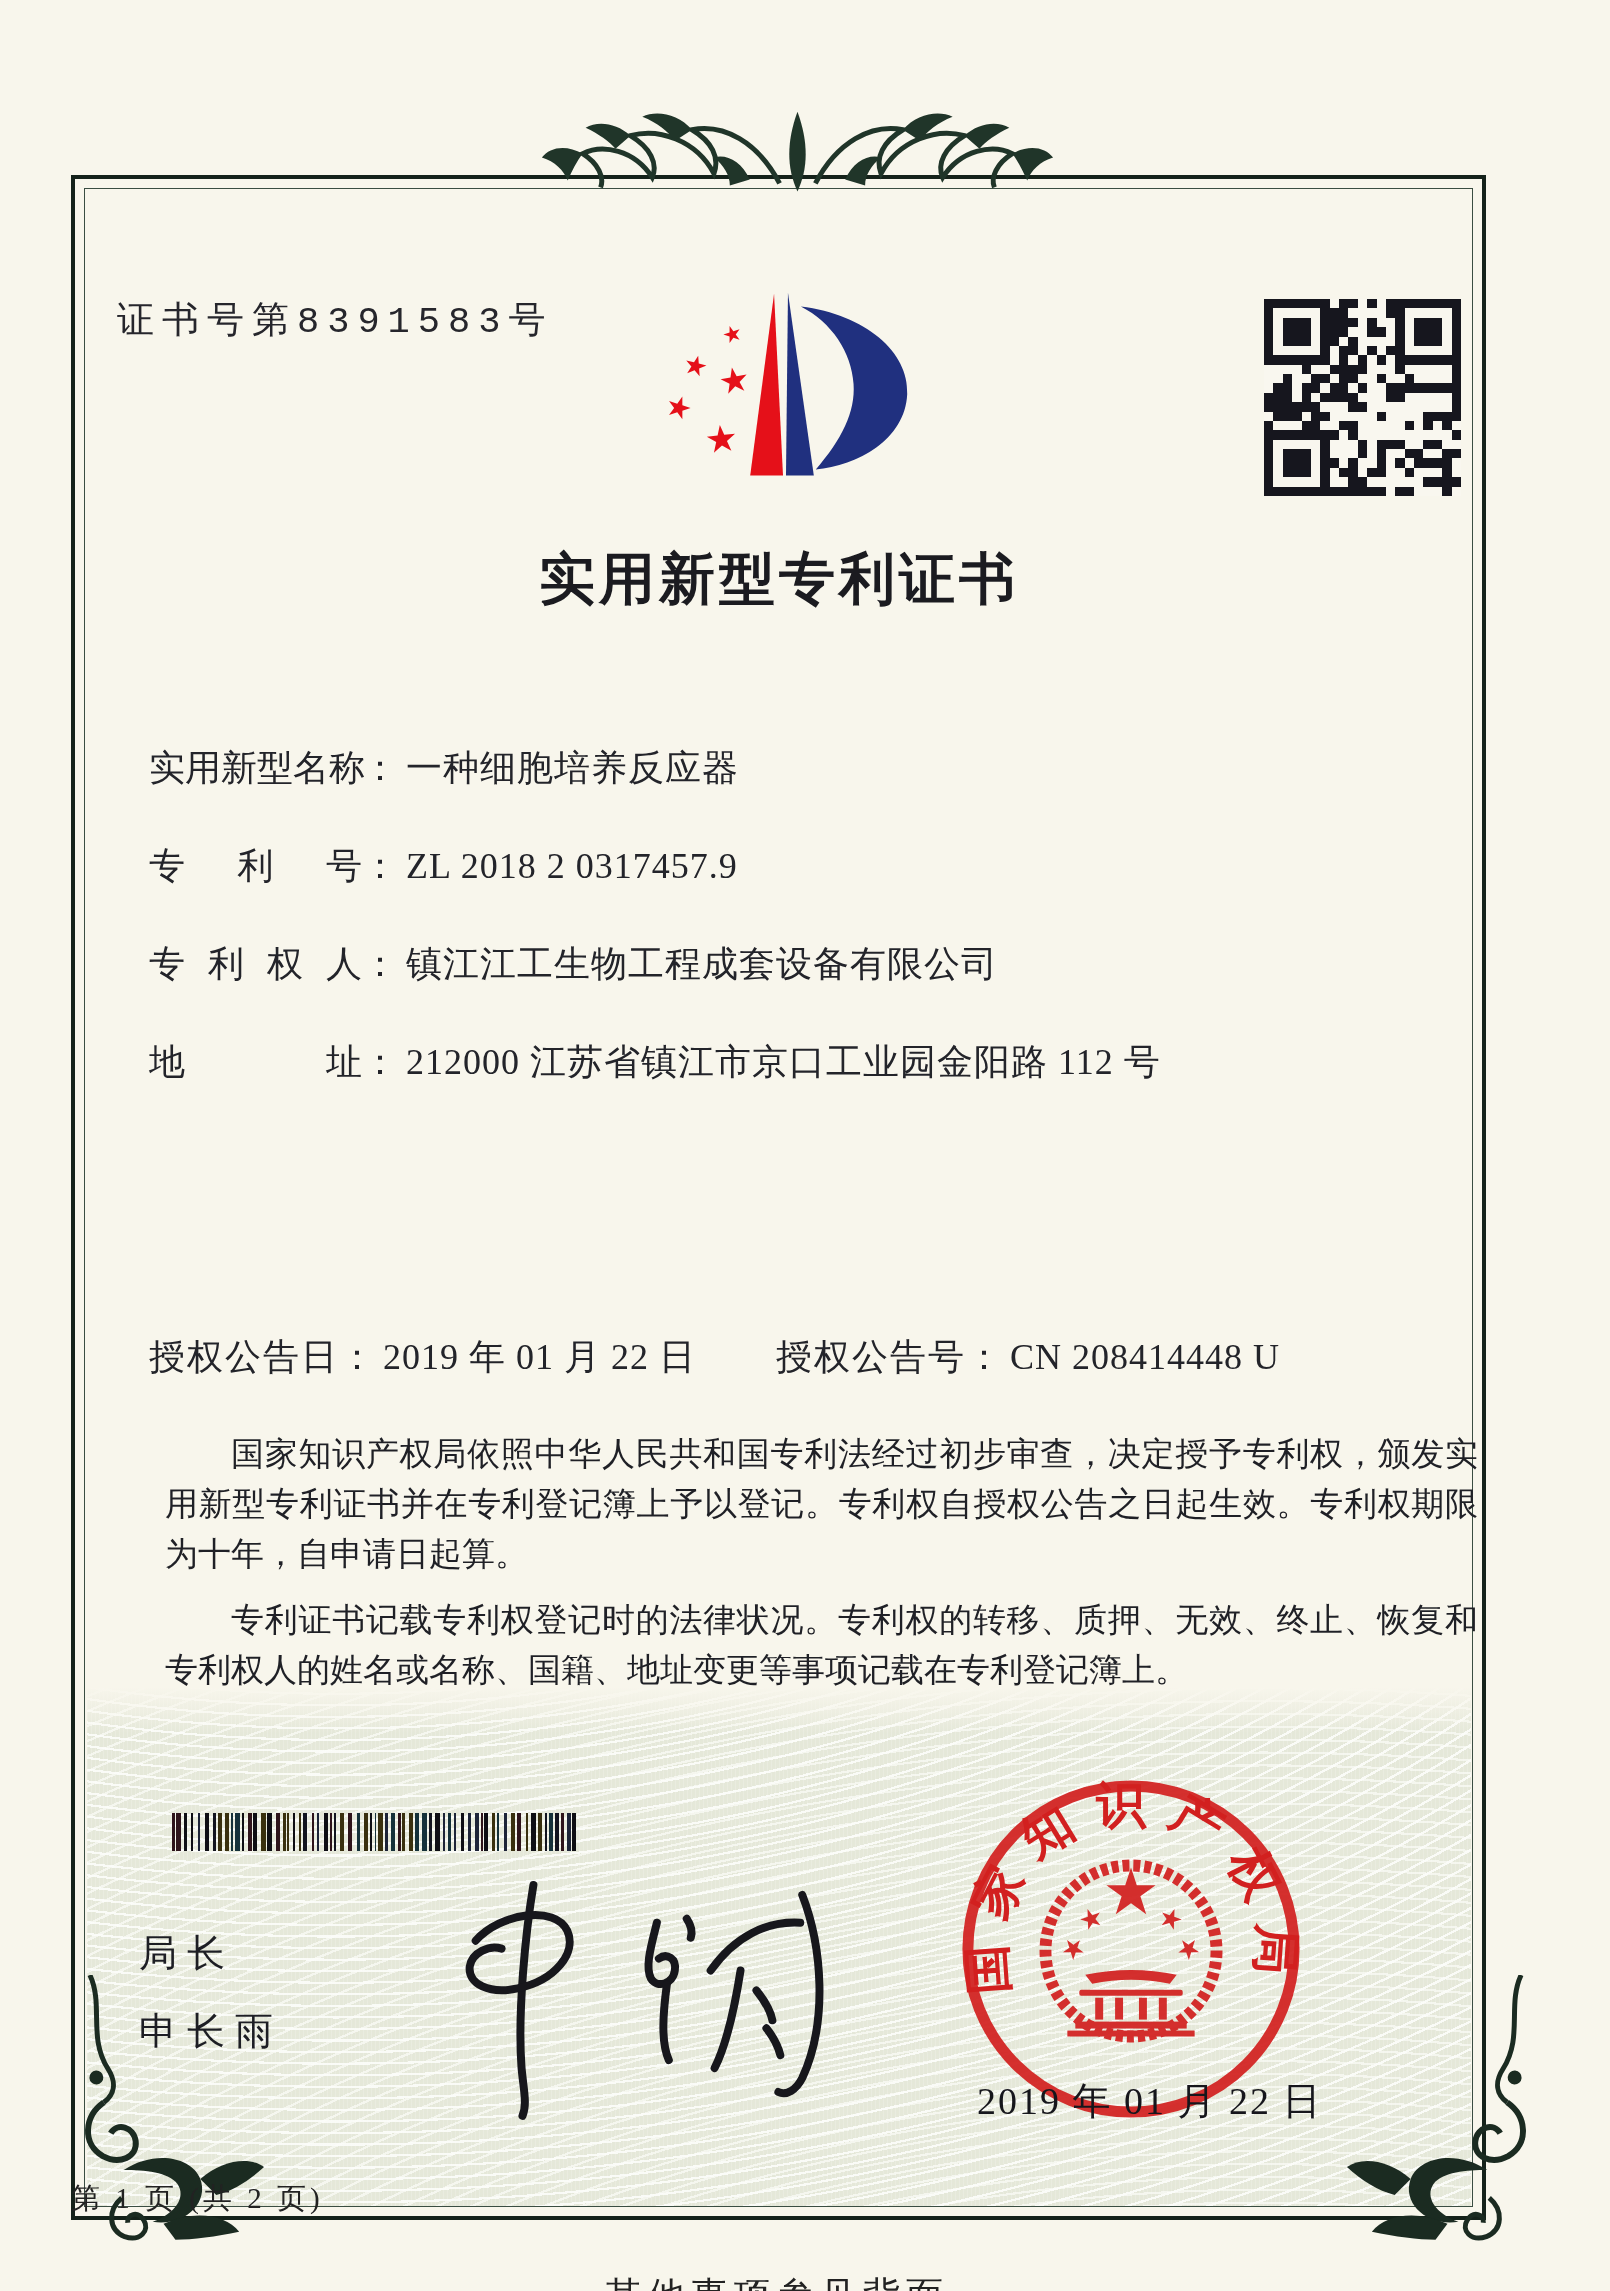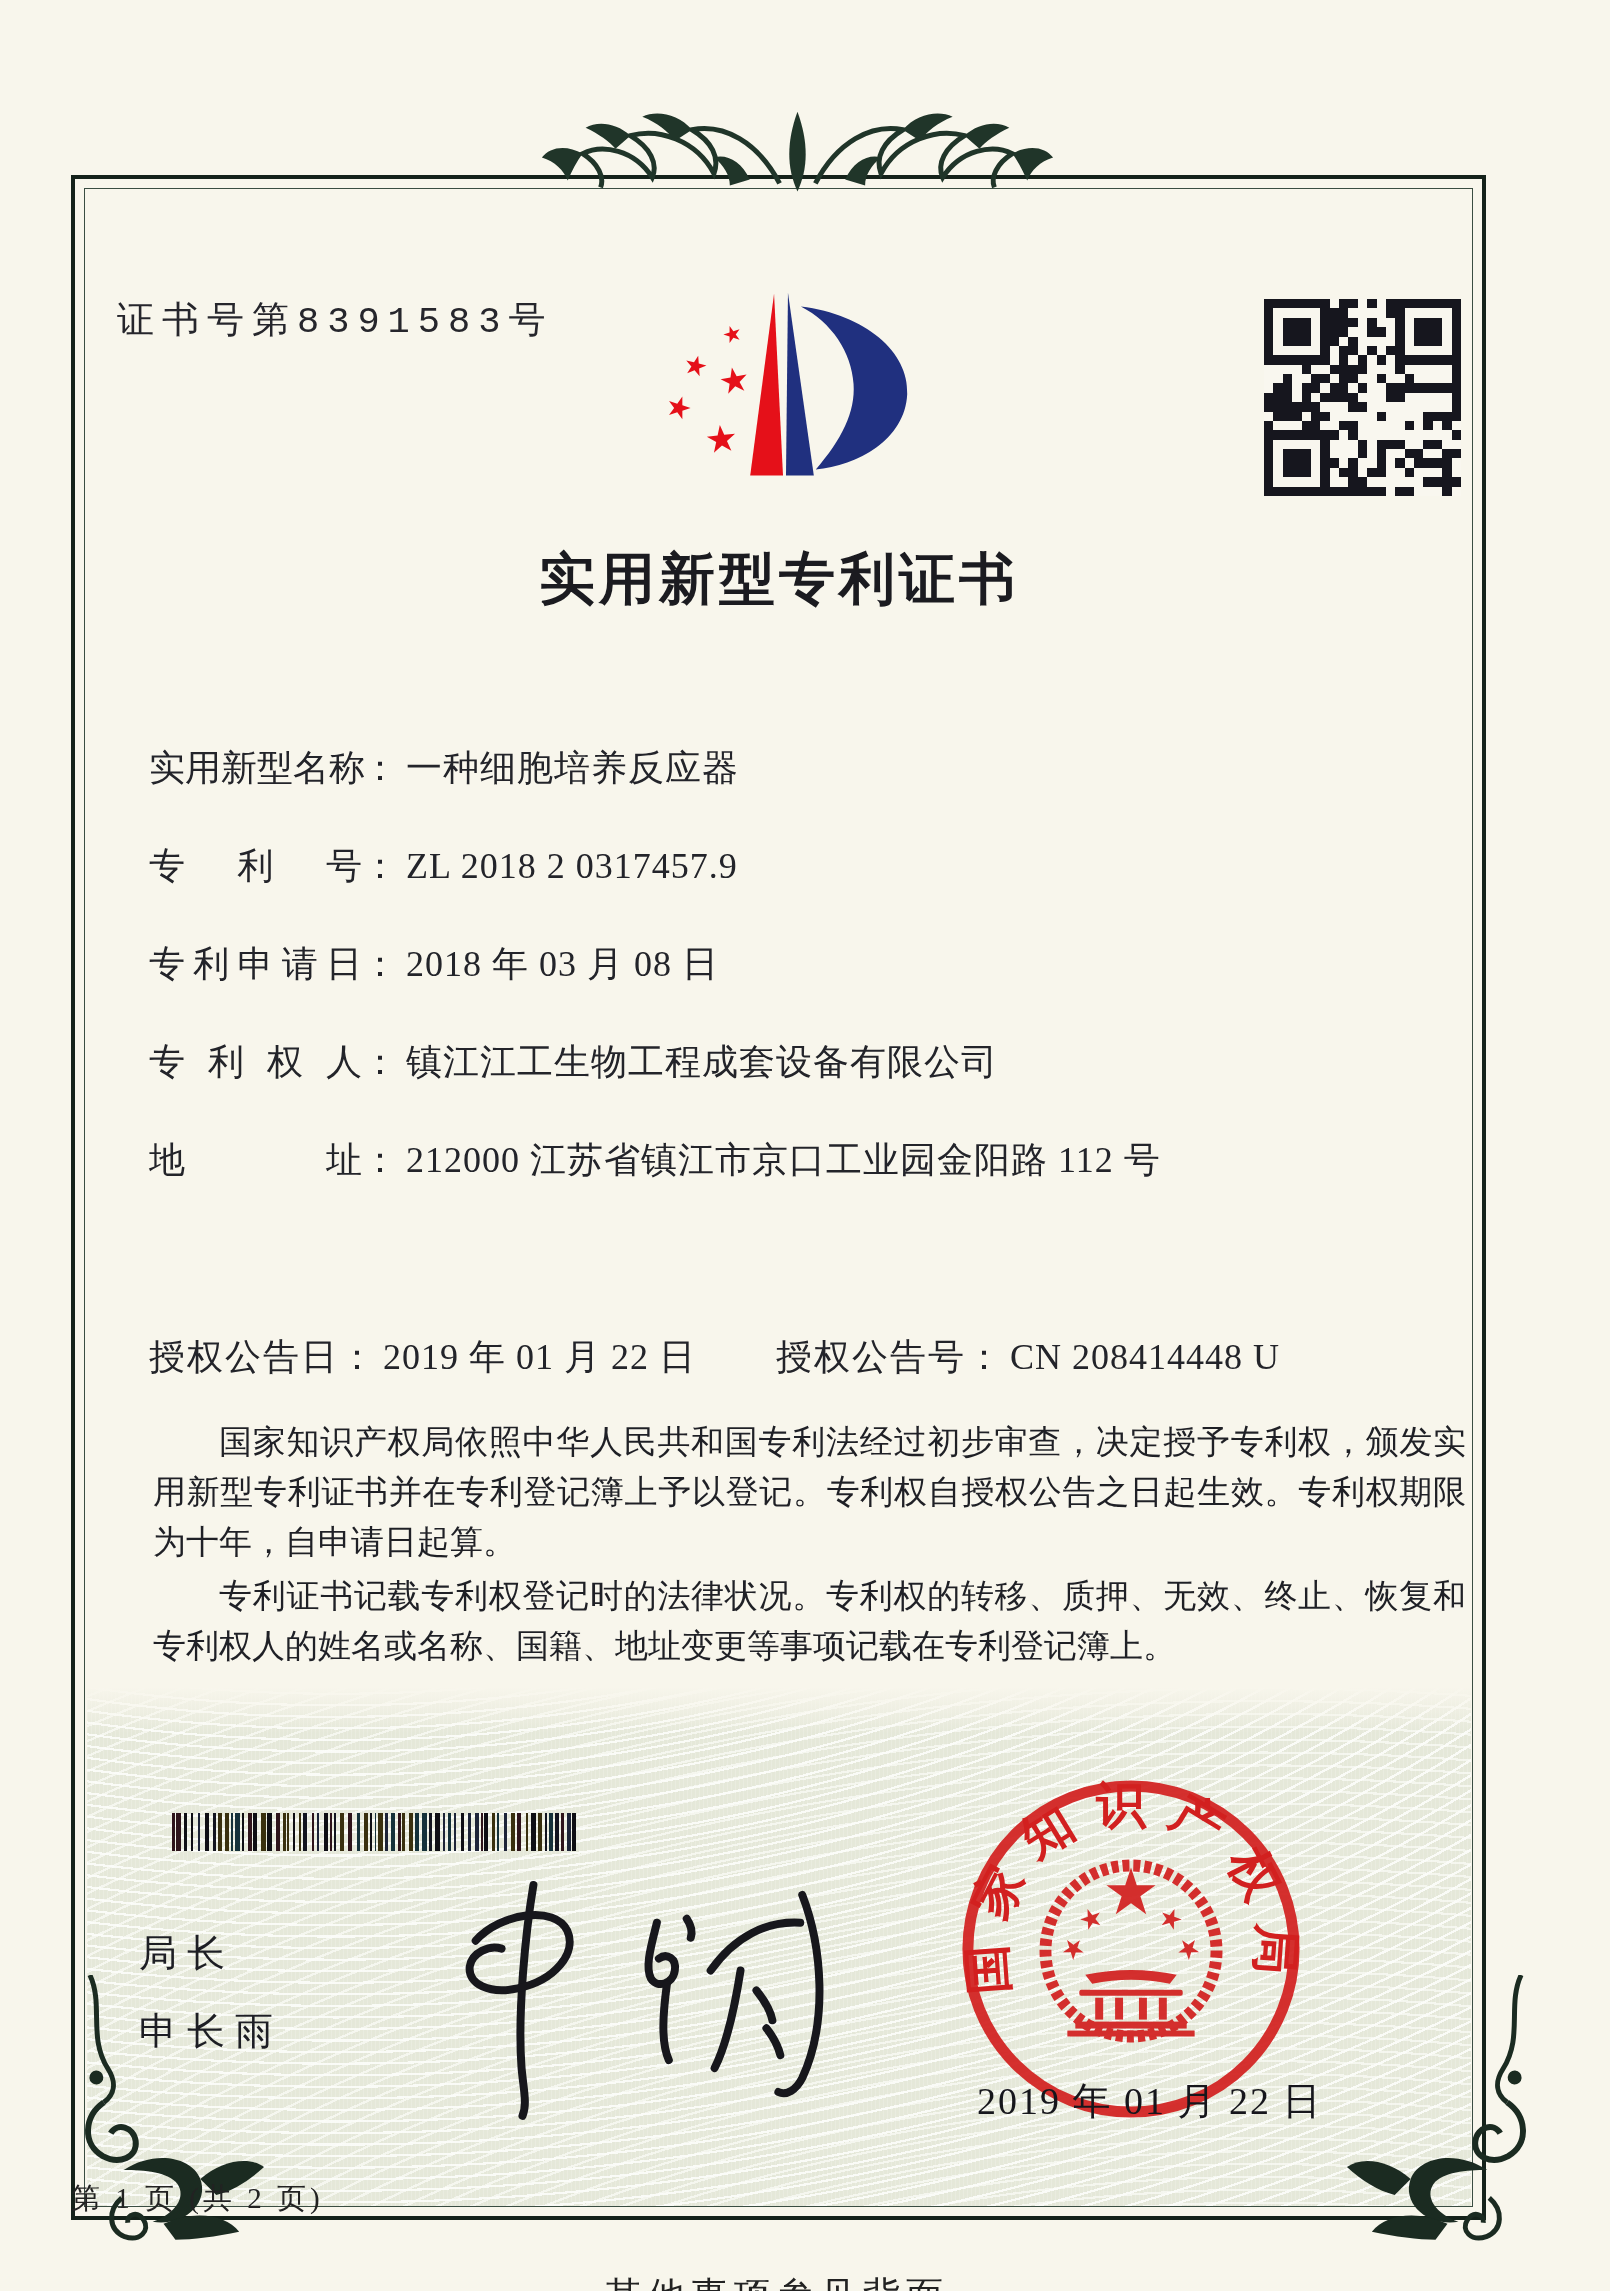--- a/index.html
+++ b/index.html
@@ -34,21 +34,21 @@
   .fields{position:absolute;left:149px;top:748px;width:1333px;}
   .frow{height:40px;margin-bottom:58px;font-size:36px;white-space:nowrap;line-height:40px;}
   .flabel{display:inline-block;width:213px;text-align:justify;text-align-last:justify;vertical-align:bottom;}
   .fcolon{display:inline-block;}
   .fvalue{margin-left:8px;letter-spacing:1px;}
   .grant{position:absolute;left:149px;top:1337px;width:1333px;font-size:36px;white-space:nowrap;line-height:40px;}
   .grant .col2{position:absolute;left:627px;top:0;}
   .glabel{letter-spacing:2px;text-align:right;}
   
   .paras{position:absolute;left:149px;top:1413px;width:1313px;}
-  .paras p{width:1313px;margin:4px;font-size:33px;line-height:50px;text-indent:66px;
+  .paras p{width:1313px;margin:16px;font-size:33px;line-height:50px;text-indent:66px;
     text-align:justify;color:#1f2026;}
   
   .barcode{position:absolute;left:172px;top:1813px;width:412px;height:38px;}
   .barcode svg{width:100%;height:100%;shape-rendering:crispEdges;}
   .officer-title{position:absolute;left:139px;top:1928px;font-size:38px;letter-spacing:10px;color:#1d1e24;}
   .officer-name{position:absolute;left:139px;top:2006px;font-size:38px;letter-spacing:10px;color:#1d1e24;}
   .signature{position:absolute;left:406px;top:1863px;width:458px;height:269px;}
   .seal{position:absolute;left:952px;top:1770px;width:358px;height:358px;}
   .seal-date{position:absolute;left:977px;top:2076px;font-size:38px;letter-spacing:2px;color:#16161c;z-index:5;}
   .footer{position:absolute;left:71px;top:2179px;width:1313px;text-align:left;
@@ -282,23 +282,20 @@
 <div class="title">实用新型专利证书</div>
 
 <div class="fields">
   <div class="frow">
     <span class="flabel">实用新型名称</span><span class="fcolon">：</span><span class="fvalue">一种细胞培养反应器</span>
   </div>
   <div class="frow">
     <span class="flabel">专利号</span><span class="fcolon">：</span><span class="fvalue">ZL 2018 2 0317457.9</span>
   </div>
   <div class="frow">
-    <span class="flabel">专利申请日</span><span class="fcolon">：</span><span class="fvalue">2018 年 03 月 08 日</span>
-  </div>
-  <div class="frow">
     <span class="flabel">专利权人</span><span class="fcolon">：</span><span class="fvalue">镇江江工生物工程成套设备有限公司</span>
   </div>
   <div class="frow">
     <span class="flabel">地址</span><span class="fcolon">：</span><span class="fvalue">212000 江苏省镇江市京口工业园金阳路 112 号</span>
   </div>
 </div>
 
 <div class="grant">
   <span><span class="glabel">授权公告日</span><span>：</span><span class="fvalue">2019 年 01 月 22 日</span></span>
   <span class="col2"><span class="glabel">授权公告号</span><span>：</span><span class="fvalue">CN 208414448 U</span></span>

